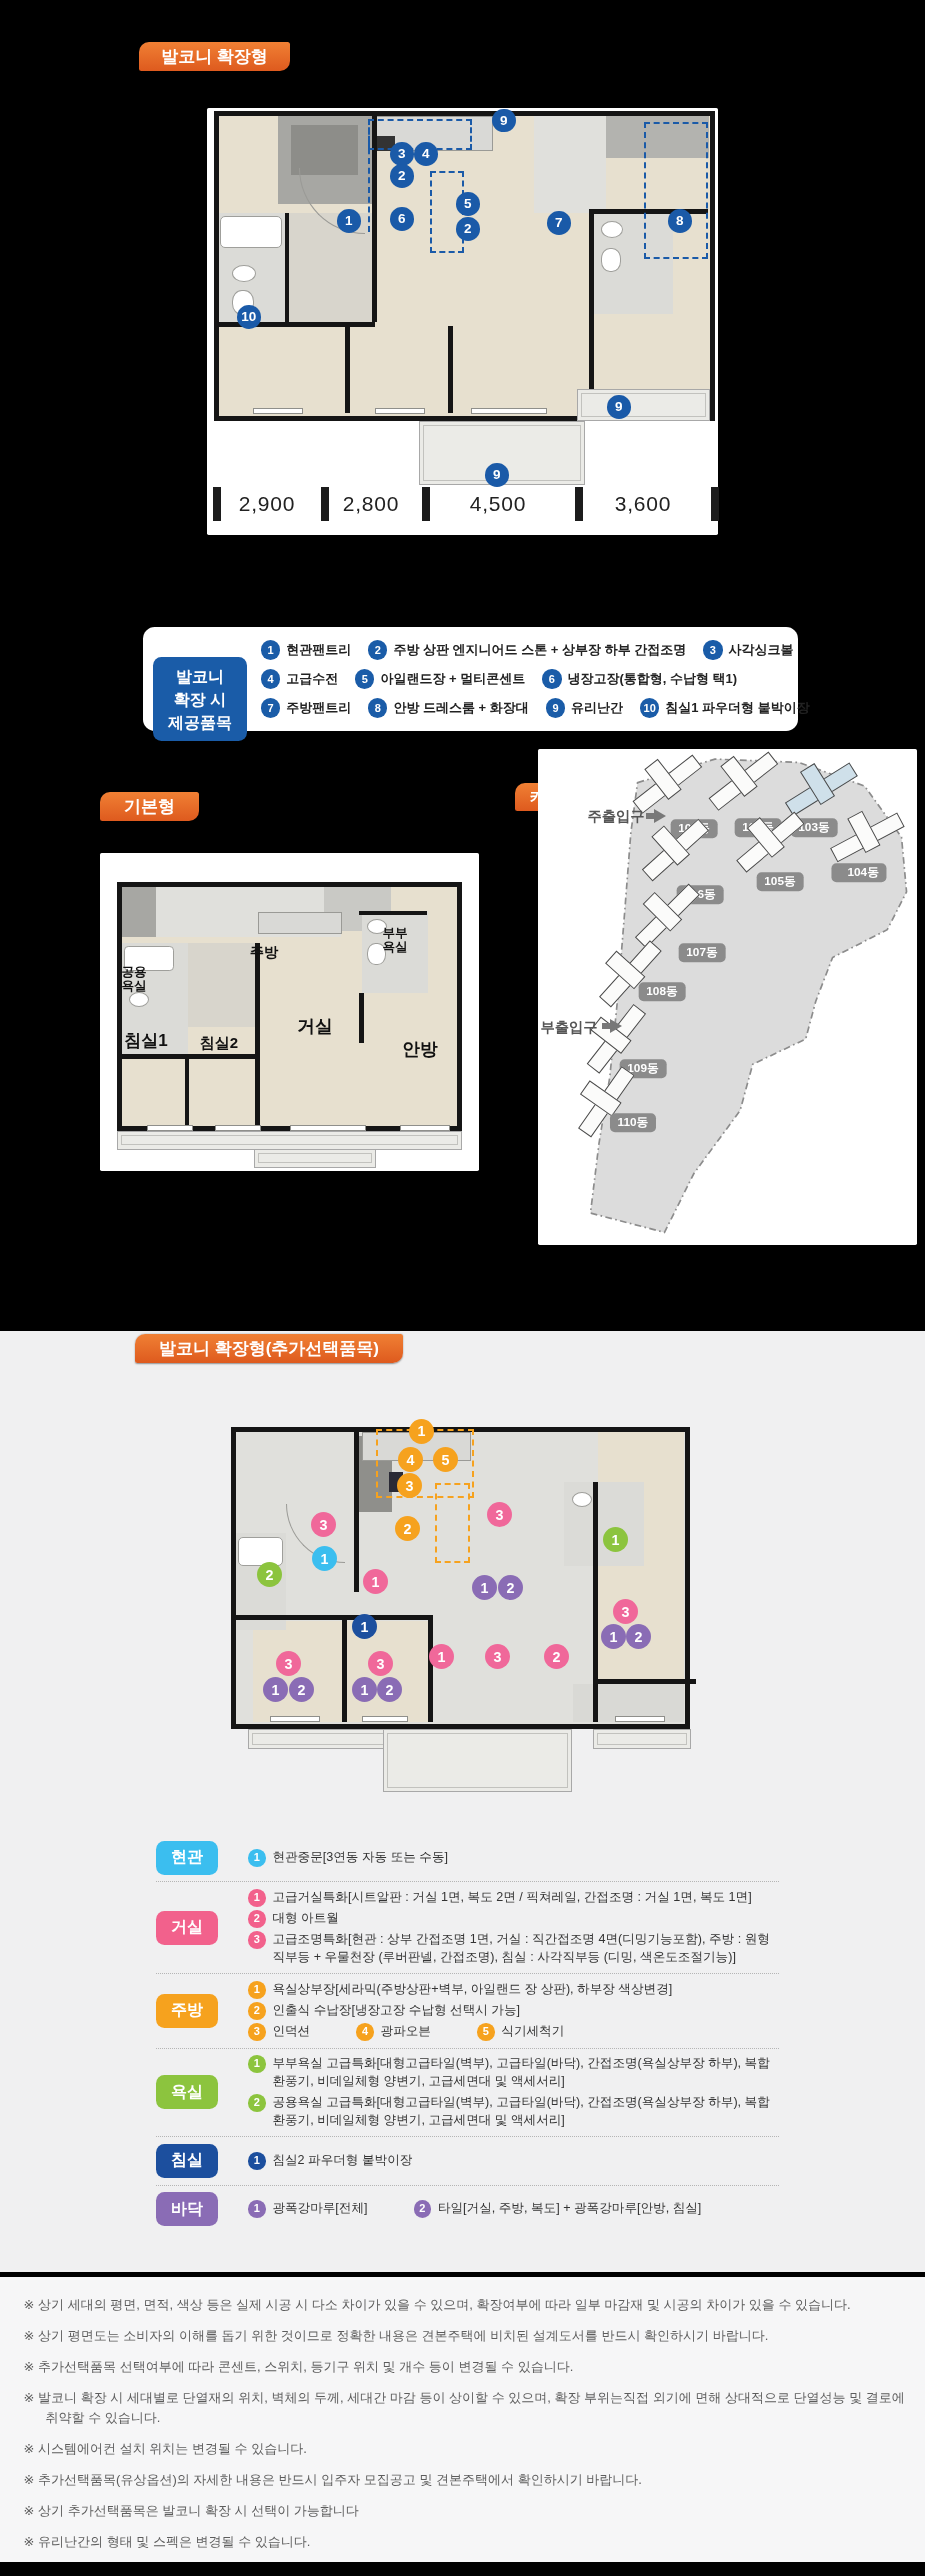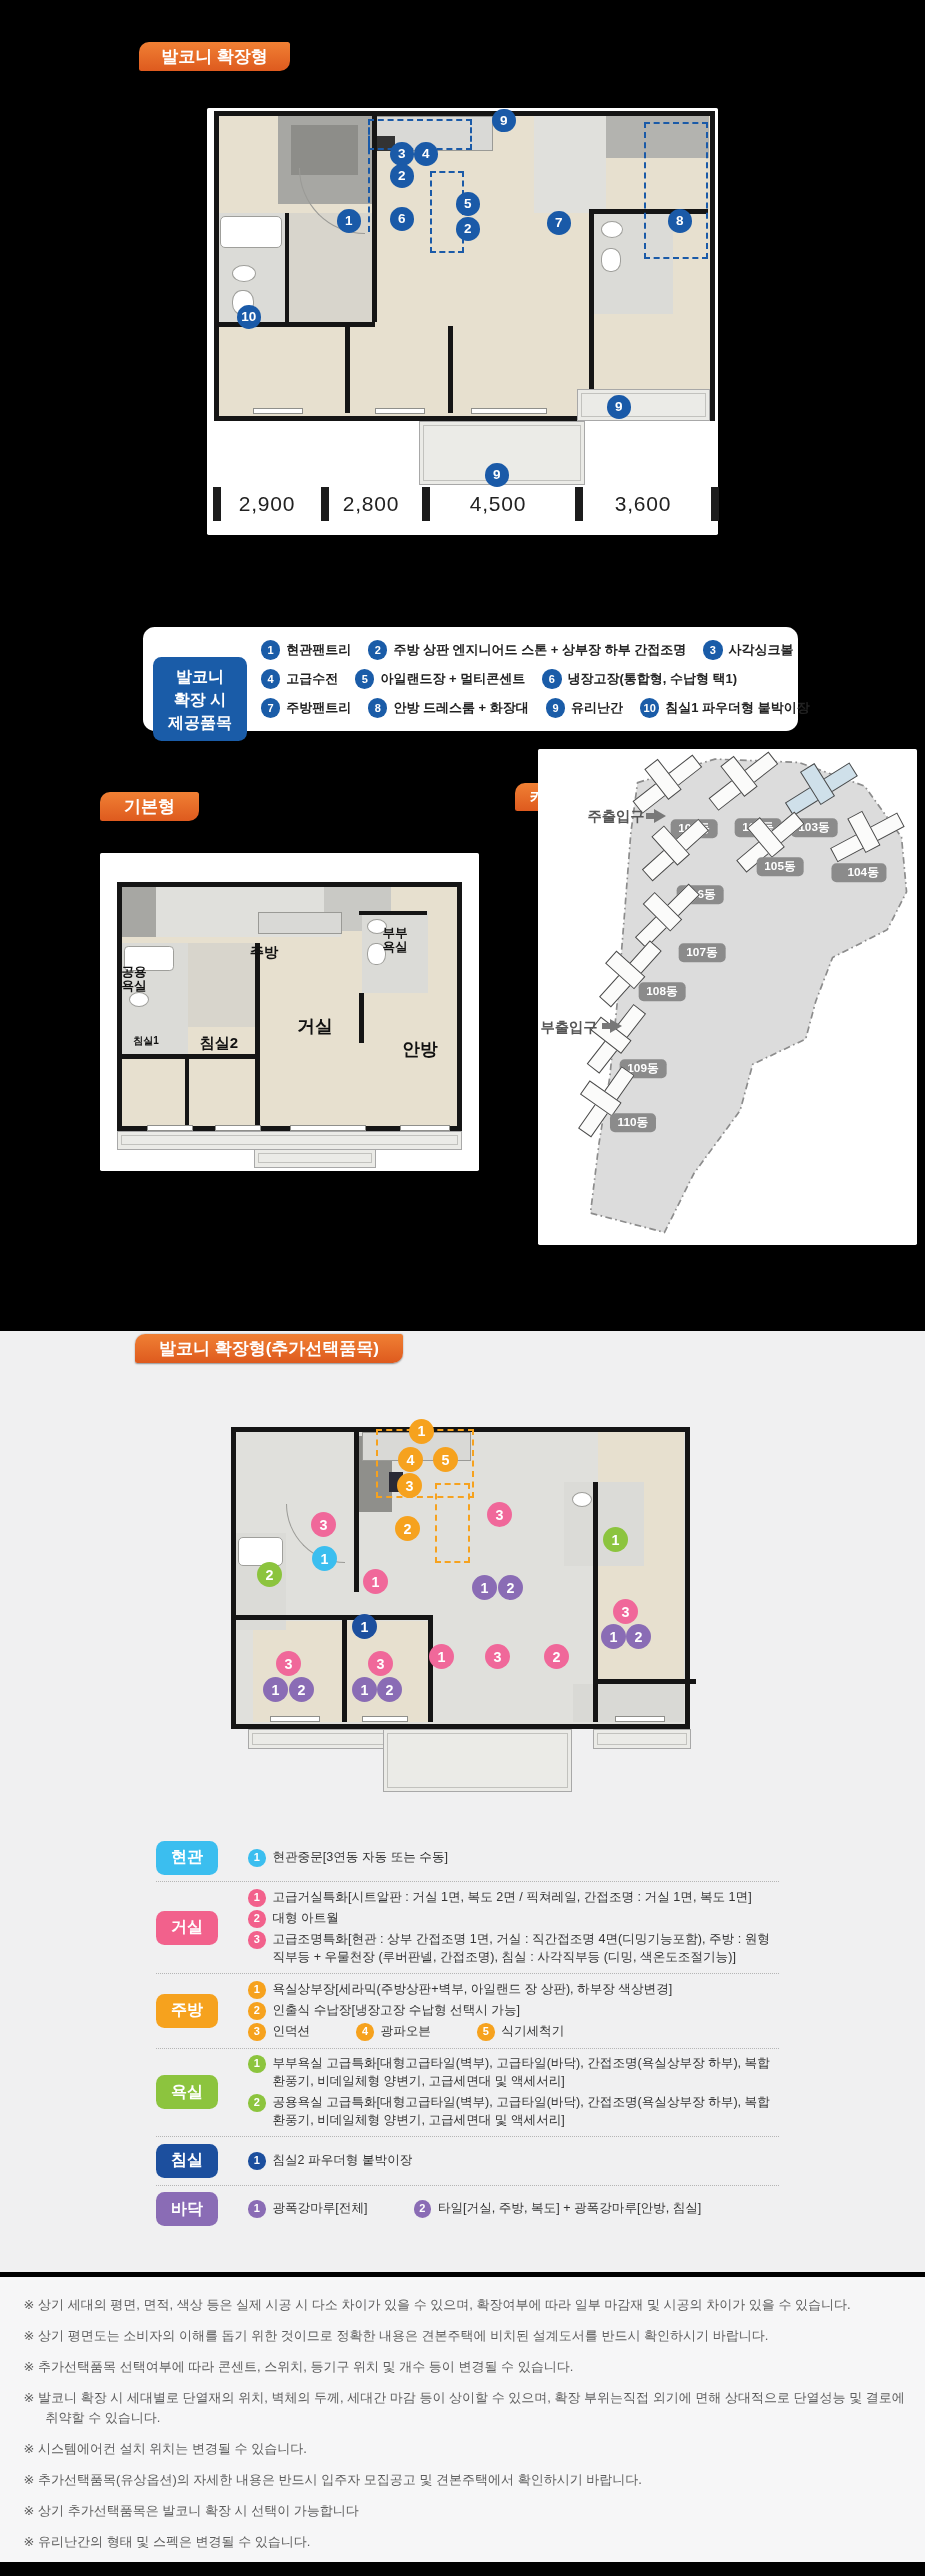--- a/index.html
+++ b/index.html
@@ -246,21 +246,21 @@
           <div>공용</div>
           <div>욕실</div>
         </div>
         <div class="roomlabel" style="left: 164px; top: 99px; font-size: 14.3px;">
           <div>주방</div>
         </div>
         <div class="roomlabel" style="left: 295px; top: 87px; font-size: 12.6px;">
           <div>부부</div>
           <div>욕실</div>
         </div>
-        <div class="roomlabel" style="left: 46px; top: 188px; font-size: 10px; text-align: center;">
+        <div class="roomlabel" style="left: 46px; top: 188px; font-size: 17px; text-align: center;">
           <div>침실1</div>
         </div>
         <div class="roomlabel" style="left: 119px; top: 190px; font-size: 15px;">
           <div>침실2</div>
         </div>
         <div class="roomlabel" style="left: 215px; top: 174px; font-size: 17.7px;">
           <div>거실</div>
         </div>
         <div class="roomlabel" style="left: 320px; top: 172px; font-size: 17.7px; margin-top: 25px;">
           <div>안방</div>
@@ -295,21 +295,21 @@
         <div class="km-pill" style="left: 276px; top: 79px;">103동</div>
         <div class="bldg" style="left: 328px; top: 88px; transform: rotate(-28deg);">
           <div class="b1"></div>
           <div class="b2"></div>
         </div>
         <div class="km-pill" style="left: 321px; top: 124px; padding-left: 16px;">104동</div>
         <div class="bldg" style="left: 231px; top: 93px; transform: rotate(-40deg);">
           <div class="b1"></div>
           <div class="b2"></div>
         </div>
-        <div class="km-pill" style="left: 242px; top: 118px;">105동</div>
+        <div class="km-pill" style="left: 242px; top: 133px;">105동</div>
         <div class="bldg" style="left: 136px; top: 101px; transform: rotate(-42deg);">
           <div class="b1"></div>
           <div class="b2"></div>
         </div>
         <div class="km-pill" style="left: 162px; top: 146px;">106동</div>
         <div class="bldg" style="left: 128px; top: 167px; transform: rotate(-45deg);">
           <div class="b1"></div>
           <div class="b2"></div>
         </div>
         <div class="km-pill" style="left: 164px; top: 204px;">107동</div>

